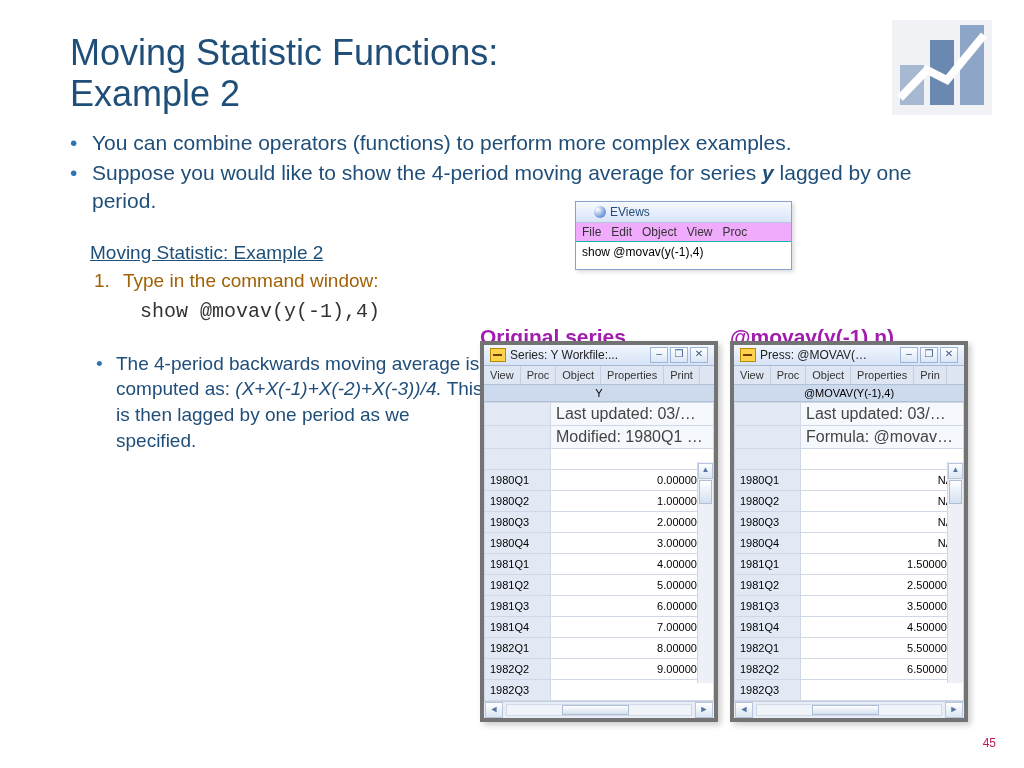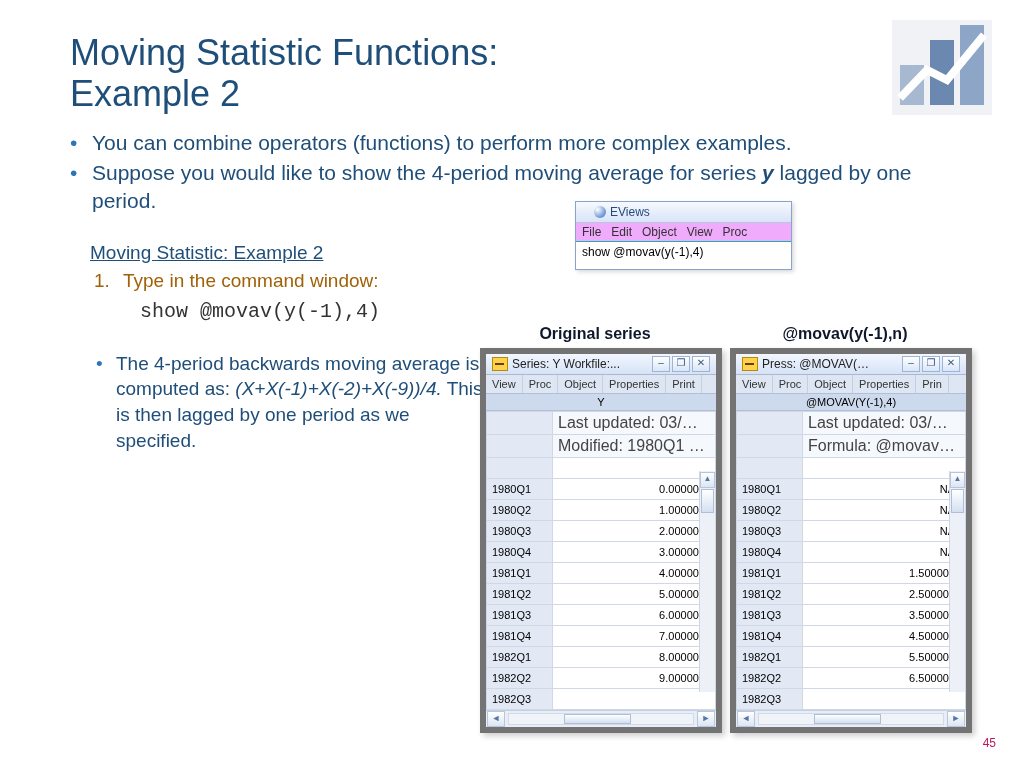--- a/index.html
+++ b/index.html
@@ -18,24 +18,24 @@
 ul.exp{list-style:none;margin:28px 0 0 0;padding:0}
 ul.exp>li{color:#1f4e79;font-size:19px;line-height:1.35;padding-left:46px;position:relative;max-width:370px}
 ul.exp>li:before{content:"•";color:#2e75b6;position:absolute;left:26px;top:0}
 .formula{font-style:italic}
 .cmdwin{position:absolute;left:575px;top:201px;width:215px;border:1px solid #8aa3cc;background:#eaf0fb;font-size:12px;font-family:Tahoma,Arial,sans-serif;box-shadow:2px 2px 4px rgba(0,0,0,0.15)}
 .cmdwin .titlebar{background:linear-gradient(#f6f9ff,#d8e4f7);padding:3px 18px;color:#254b7a;border-bottom:1px solid #b7c6dd}
 .cmdwin .titlebar:before{content:"";display:inline-block;width:12px;height:12px;border-radius:50%;background:radial-gradient(circle at 30% 30%,#fff,#6a93d6 70%);margin-right:4px;vertical-align:-2px}
 .cmdwin .menubar{background:#f0abfc;padding:2px 6px;border-bottom:1px solid #14b8a6;color:#333}
 .cmdwin .menubar span{margin-right:10px}
 .cmdwin .cmdtext{background:#fff;padding:3px 6px 10px;color:#000}
-.colheads{position:absolute;top:325px;font-size:16px;font-weight:700;color:#0f172a;width:230px;text-align:center}
+.colheads{position:absolute;top:325px;font-size:21px;font-weight:700;color:#a21caf;width:230px;text-align:left}
 .colheads.orig{left:480px}
 .colheads.mov{left:730px}
-.series{position:absolute;top:348px;width:230px;border:6px solid #737373;background:#eef3fb;font-family:Tahoma,Arial,sans-serif;font-size:11px;color:#000;box-shadow:3px 3px 6px rgba(0,0,0,0.2)}
+.series{position:absolute;top:341px;width:230px;border:4px solid #737373;background:#eef3fb;font-family:Tahoma,Arial,sans-serif;font-size:11px;color:#000;box-shadow:3px 3px 6px rgba(0,0,0,0.2)}
 .series.orig{left:480px}
 .series.mov{left:730px}
 .series .tb{background:linear-gradient(#f2f7ff,#d6e2f6);padding:2px 6px;display:flex;align-items:center;border-bottom:1px solid #aab9d0;font-size:12px;color:#222}
 .series .tb .ico{width:14px;height:12px;background:#ffd24d;border:1px solid #b88a00;margin-right:4px;position:relative}
 .series .tb .ico:after{content:"";position:absolute;left:2px;top:5px;width:9px;height:2px;background:#6a3f00}
 .series .tb .ico:before{content:"";position:absolute;left:2px;top:2px;right:2px;height:7px;border:1px solid #8a5a00;border-width:0 0 0 0}
 .series .tb .ttl{flex:1;white-space:nowrap;overflow:hidden}
 .series .tb .winbtn{width:16px;height:14px;margin-left:2px;border:1px solid #9cb4d8;background:linear-gradient(#fff,#d9e6f6);text-align:center;line-height:12px;font-size:10px;color:#3a5a88}
 .series .toolbar{display:flex;background:#dde6f2;border-bottom:1px solid #b0c0d6}
 .series .toolbar span{padding:3px 6px;border-right:1px solid #c3d0e2;font-size:11px;color:#333}
@@ -76,21 +76,21 @@
     <li><span>Suppose you would like to show the 4-period moving average for series </span><span class="ystrong">y</span><span> lagged by one period.</span></li>
   </ul>
 
   <div class="subhead">Moving Statistic: Example 2</div>
   <ol class="steps">
     <li>Type in the command window:</li>
   </ol>
   <span class="code">show @movav(y(-1),4)</span>
 
   <ul class="exp">
-    <li><span>The 4-period backwards moving average is computed as: </span><span class="formula">(X+X(-1)+X(-2)+X(-9))/4.</span><span> This is then lagged by one period as we specified.</span></li>
+    <li><span>The 4-period backwards moving average is computed as: </span><span class="formula">(X+X(-1)+X(-2)+X(-3))/4.</span><span> This is then lagged by one period as we specified.</span></li>
   </ul>
 
   <div class="cmdwin">
     <div class="titlebar">EViews</div>
     <div class="menubar">
       <span>File</span><span>Edit</span><span>Object</span><span>View</span><span>Proc</span>
     </div>
     <div class="cmdtext">show @movav(y(-1),4)</div>
   </div>
 

